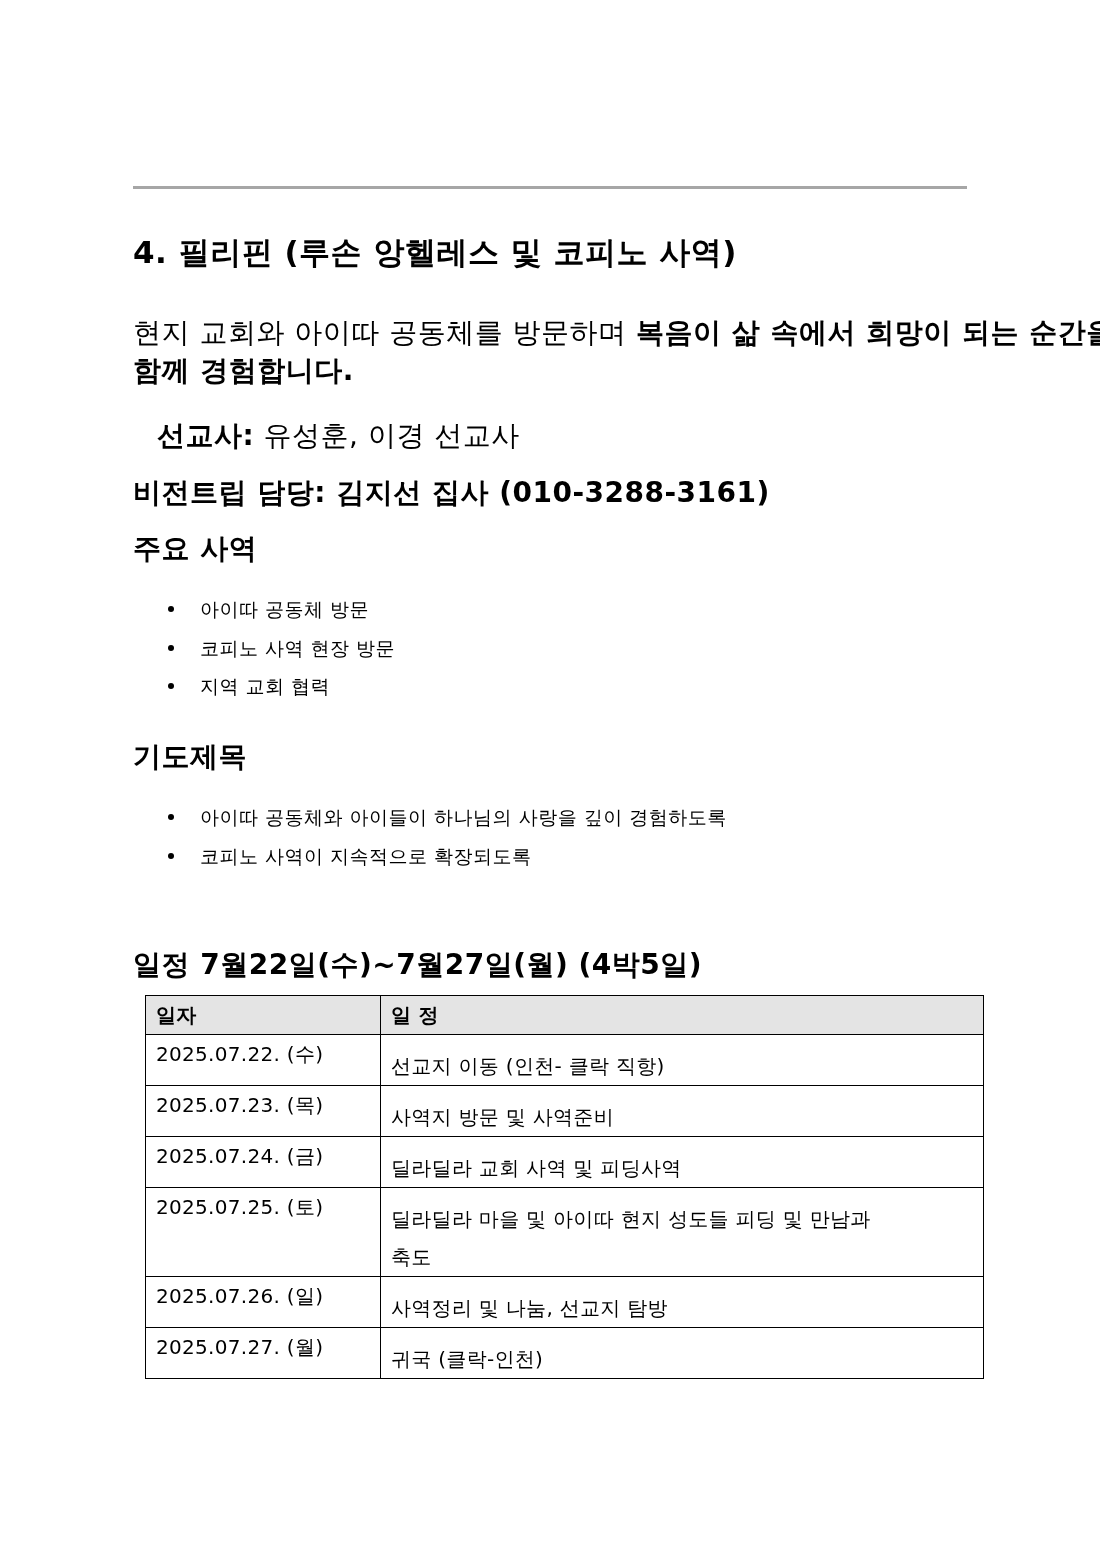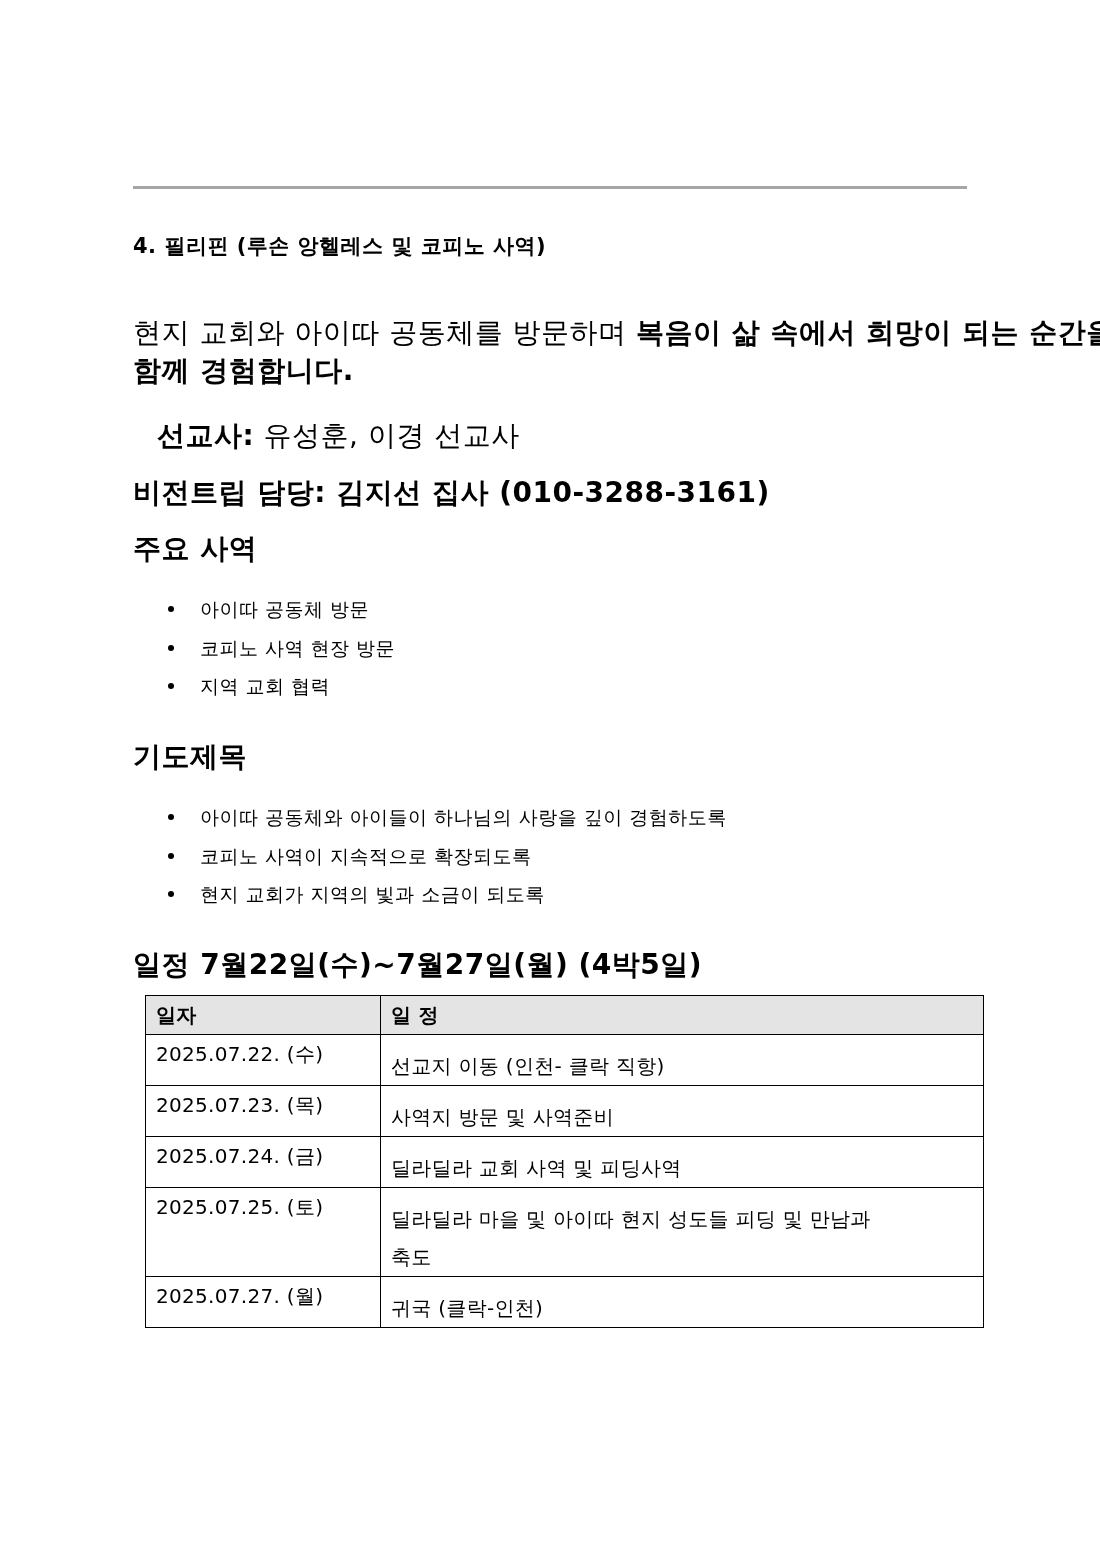--- a/index.html
+++ b/index.html
@@ -1,18 +1,18 @@
 <!DOCTYPE html>
 <html><head>
 <meta charset="utf-8">
 <style>
   html, body { margin: 0; padding: 0; background: #ffffff; }
   body { width: 1100px; height: 1555px; position: relative; font-family: "DejaVu Sans", "Liberation Sans", sans-serif; color: #000; }
   .rule { position: absolute; left: 133px; top: 186px; width: 834px; height: 3px; background: #a6a6a6; }
-  .title { position: absolute; left: 133px; top: 232px; font-size: 21px; font-weight: bold; letter-spacing: 0.5px; white-space: nowrap; }
+  .title { position: absolute; left: 133px; top: 232px; font-size: 31px; font-weight: bold; letter-spacing: 0.5px; white-space: nowrap; }
   .p { position: absolute; left: 133px; font-size: 28px; white-space: nowrap; letter-spacing: 0.5px; }
   .b { font-weight: bold; }
   .intro1 { top: 314px; }
   .intro2 { top: 352px; }
   .missionary { top: 417px; margin-left: 24px; }
   .manager { top: 474px; }
   .h-main { top: 530px; }
   .h-prayer { top: 738px; }
   .h-sched { top: 946px; }
   ul.bul { position: absolute; left: 166px; margin: 0; padding: 0; list-style: none; font-size: 19px; letter-spacing: 0.5px; }
@@ -49,21 +49,20 @@
 <ul class="bul list-main">
   <li><span class="dot"></span><span>아이따 공동체 방문</span></li>
   <li><span class="dot"></span><span>코피노 사역 현장 방문</span></li>
   <li><span class="dot"></span><span>지역 교회 협력</span></li>
 </ul>
 
 <div class="p h-prayer b">기도제목</div>
 <ul class="bul list-prayer">
   <li><span class="dot"></span><span>아이따 공동체와 아이들이 하나님의 사랑을 깊이 경험하도록</span></li>
   <li><span class="dot"></span><span>코피노 사역이 지속적으로 확장되도록</span></li>
-  <li><span class="dot"></span><span>현지 교회가 지역의 빛과 소금이 되도록</span></li>
 </ul>
 
 <div class="p h-sched b">일정 7월22일(수)~7월27일(월) (4박5일)</div>
 
 <table class="sched">
   <thead>
     <tr>
       <th class="c1">일자</th>
       <th class="c2h">일 정</th>
     </tr>
@@ -82,17 +81,21 @@
       <td class="c2">딜라딜라 교회 사역 및 피딩사역</td>
     </tr>
     <tr>
       <td class="c1">2025.07.25. (토)</td>
       <td class="c2">
         <div>딜라딜라 마을 및 아이따 현지 성도들 피딩 및 만남과</div>
         <div>축도</div>
       </td>
     </tr>
     <tr>
+      <td class="c1">2025.07.26. (일)</td>
+      <td class="c2">사역정리 및 나눔, 선교지 탐방</td>
+    </tr>
+    <tr>
       <td class="c1">2025.07.27. (월)</td>
       <td class="c2">귀국 (클락-인천)</td>
     </tr>
   </tbody>
 </table>
 
 </body></html>

